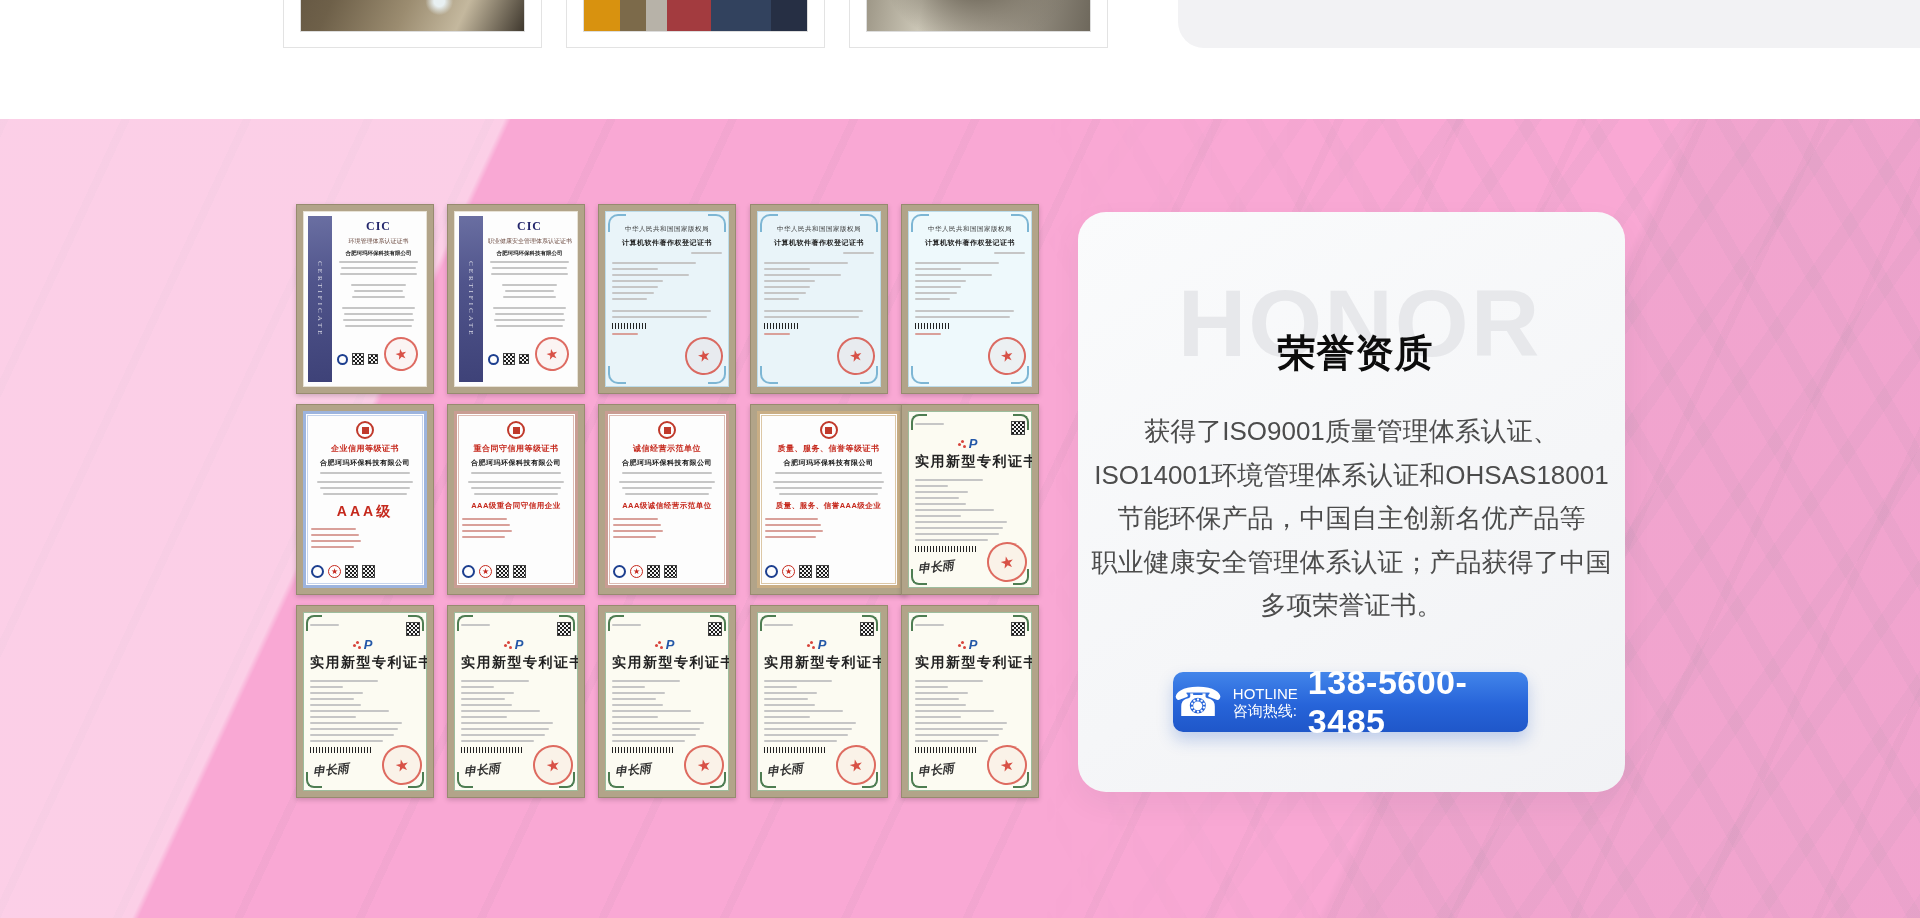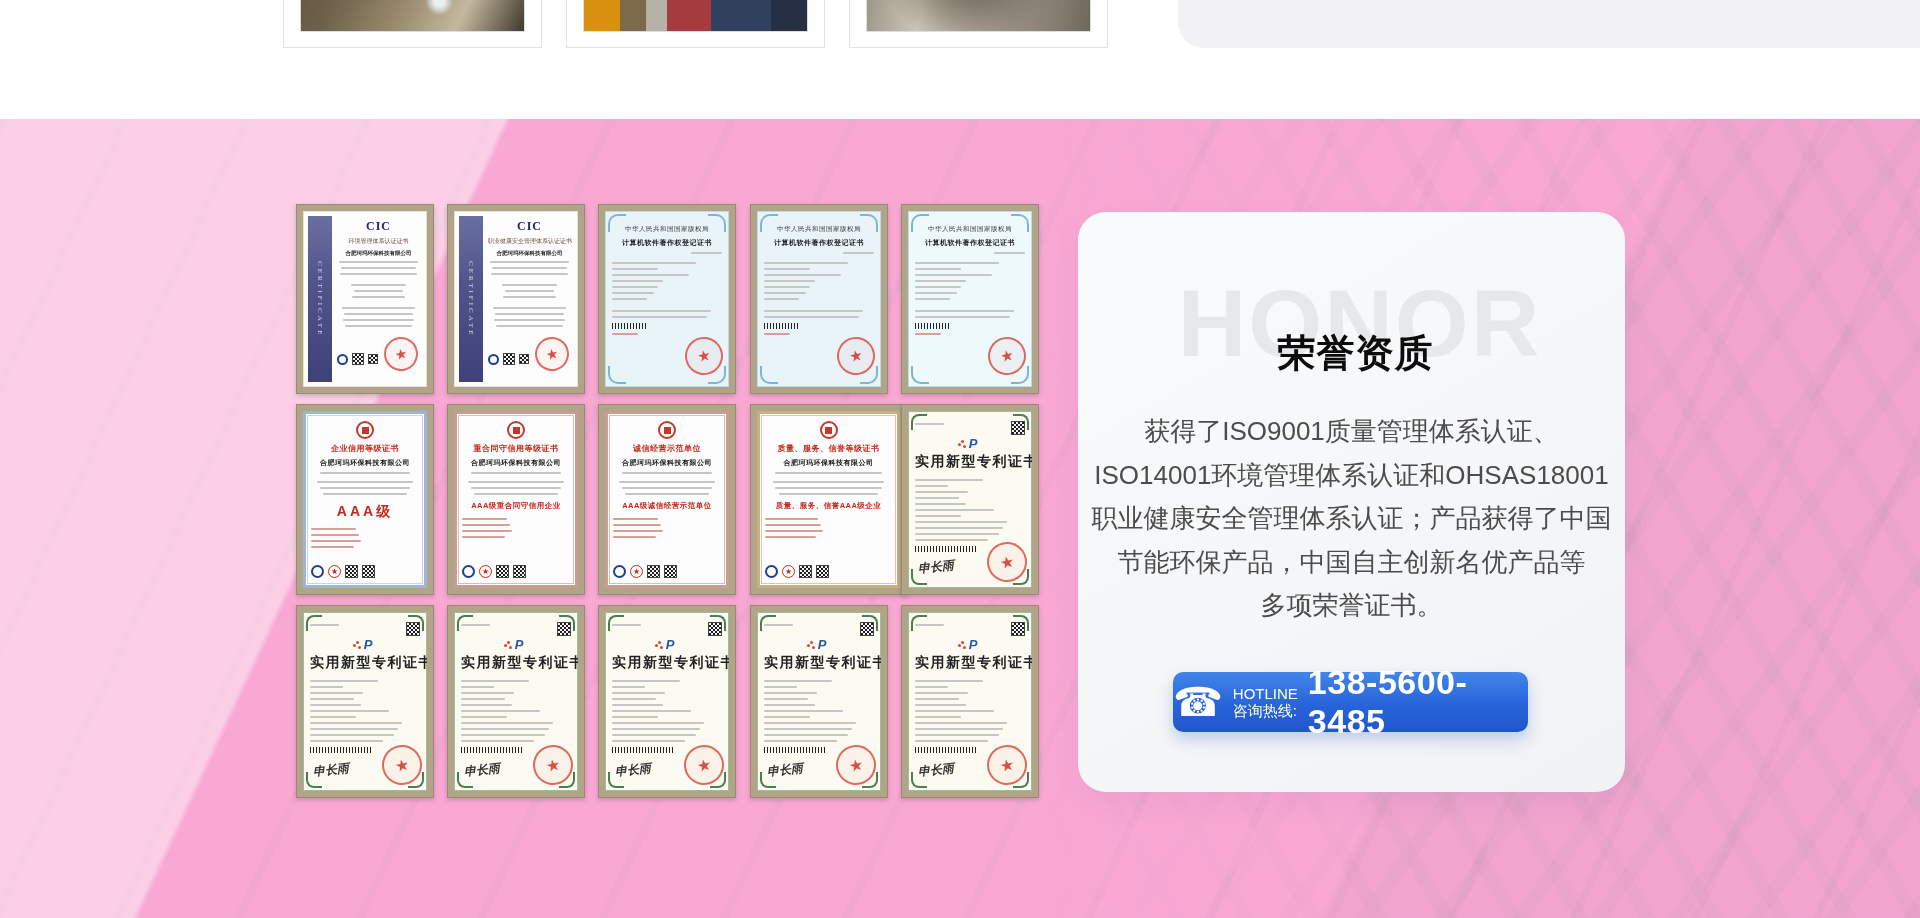--- a/index.html
+++ b/index.html
@@ -570,22 +570,22 @@
     </div>
         </div>
       </div>
 
     <div class="honor-panel">
       <div class="watermark">HONOR</div>
       <h2 class="panel-title">荣誉资质</h2>
       <div class="desc">
         <div>获得了ISO9001质量管理体系认证、</div>
         <div>ISO14001环境管理体系认证和OHSAS18001</div>
+        <div>节能环保产品，中国自主创新名优产品等</div>
         <div>职业健康安全管理体系认证；产品获得了中国</div>
-        <div>节能环保产品，中国自主创新名优产品等</div>
         <div>多项荣誉证书。</div>
       </div>
       <a class="hotline-btn">
         <span class="phone-icon">☎</span>
         <span class="hotline-labels">
           <span>HOTLINE</span>
           <span>咨询热线:</span>
         </span>
         <span class="hotline-number">138-5600-3485</span>
       </a>

